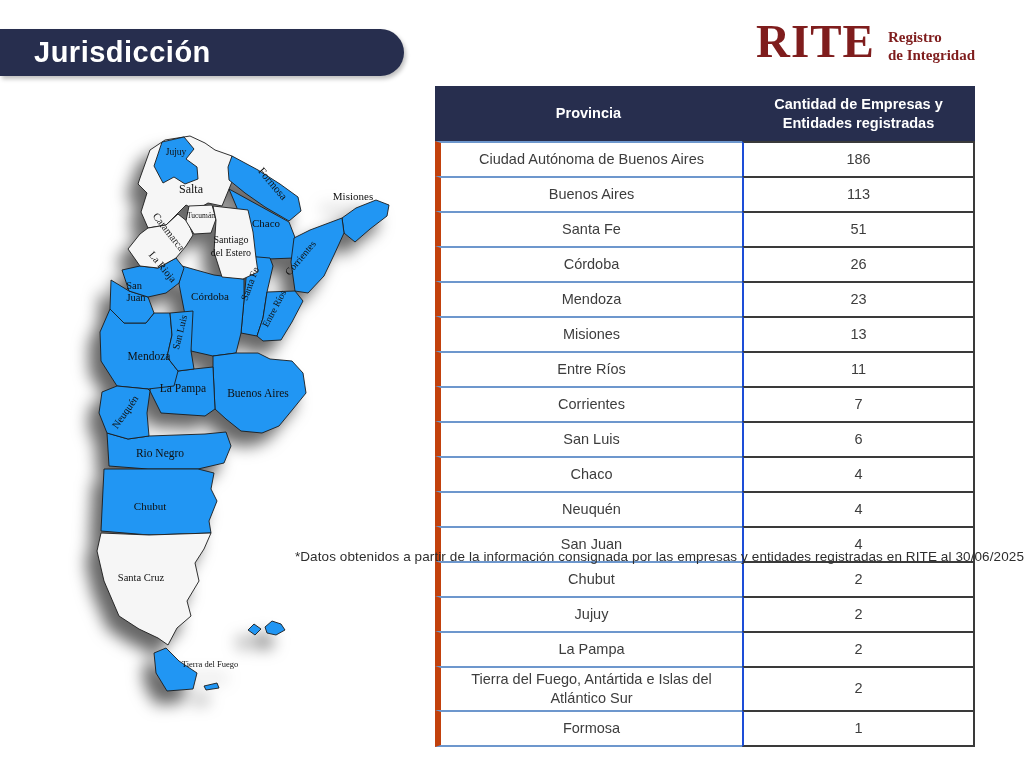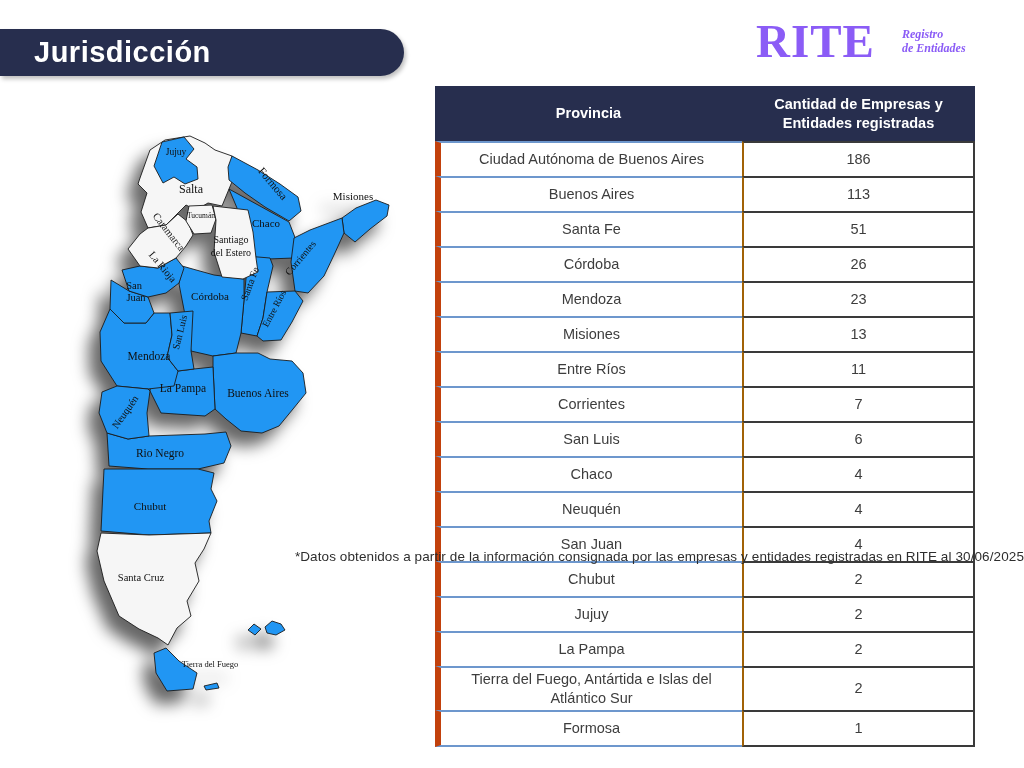--- a/index.html
+++ b/index.html
@@ -21,30 +21,30 @@
     padding-left: 34px;
     box-shadow: 2px 3px 4px rgba(0,0,0,0.25);
   }
   .title-badge span {
     color: #ffffff; font-size: 29px; font-weight: 700; letter-spacing: 0.5px;
   }
 
   
   .logo {
     position: absolute; left: 756px; top: 18px;
-    display: flex; align-items: flex-start;
-    color: #8b5cf6;
+    display: flex; align-items: center;
+    color: #7f1d1d;
     font-family: "Liberation Serif", "DejaVu Serif", serif;
   }
   .logo .wordmark {
     font-size: 47px; font-weight: 700; letter-spacing: 1px; line-height: 1;
   }
   .logo .subtitle {
-    margin-left: 27px; margin-top: 10px;
-    font-size: 12px; font-weight: 700; line-height: 1.15; font-style: italic;
+    margin-left: 13px; margin-top: 10px;
+    font-size: 15px; font-weight: 700; line-height: 1.15;
   }
 
   
   .map-wrap {
     position: absolute; left: 85px; top: 125px; width: 320px; height: 590px;
   }
   .map-wrap svg {
     width: 100%; height: 100%;
     filter: drop-shadow(-11px 13px 8px rgba(0,0,0,0.60));
   }
@@ -66,21 +66,21 @@
     height: 47px; text-align: center; vertical-align: middle;
     padding: 4px 14px;
   }
   td {
     font-size: 14.5px; color: #3d3d3d;
     text-align: center; vertical-align: middle;
     height: 29px; padding: 2px 10px; line-height: 1.3;
     background: #ffffff;
   }
   td.prov { border-left: 6px solid #c2410c; border-top: 2px solid #6d97cd; }
-  td.count { border-left: 2px solid #a16207; border-top: 2px solid #3a3a3a; border-right: 2px solid #3a3a3a; }
+  td.count { border-left: 2px solid #1d4ed8; border-top: 2px solid #3a3a3a; border-right: 2px solid #3a3a3a; }
   tr:last-child td.prov { border-bottom: 2px solid #6d97cd; }
   tr:last-child td.count { border-bottom: 2px solid #3a3a3a; }
 
   
   .footnote {
     position: absolute; left: 0; right: 0; bottom: 15px;
     text-align: right; font-size: 13.5px; color: #2e2e2e; letter-spacing: 0.1px;
   }
 </style>
 </head>
@@ -89,21 +89,21 @@
 <div class="stage">
 
   <div class="title-badge">
     <span>Jurisdicción</span>
   </div>
 
   <div class="logo">
     <div class="wordmark">RITE</div>
     <div class="subtitle">
       <div>Registro</div>
-      <div>de Entidades</div>
+      <div>de Integridad</div>
     </div>
   </div>
 
   <div class="map-wrap">
     <svg viewBox="85 125 320 590">
 
       <path d="M140,178 L150,150 L165,140 L190,136 L205,143 L215,150 L232,156 L236,172 L229,189 L222,206 L208,203 L196,210 L186,205 L178,213 L166,225 L148,228 L141,212 L147,193 L138,184 Z" fill="#f6f6f6"></path>
       <path d="M232,156 L258,170 L280,184 L298,197 L301,211 L289,221 L265,207 L245,193 L229,180 L228,167 Z" fill="#2196f3"></path>
       <path d="M229,189 L289,222 L296,240 L294,258 L268,259 L240,257 L233,234 L237,208 Z" fill="#2196f3"></path>
       <path d="M342,218 L356,208 L376,200 L389,205 L387,216 L370,229 L355,242 L344,233 Z" fill="#2196f3"></path>

